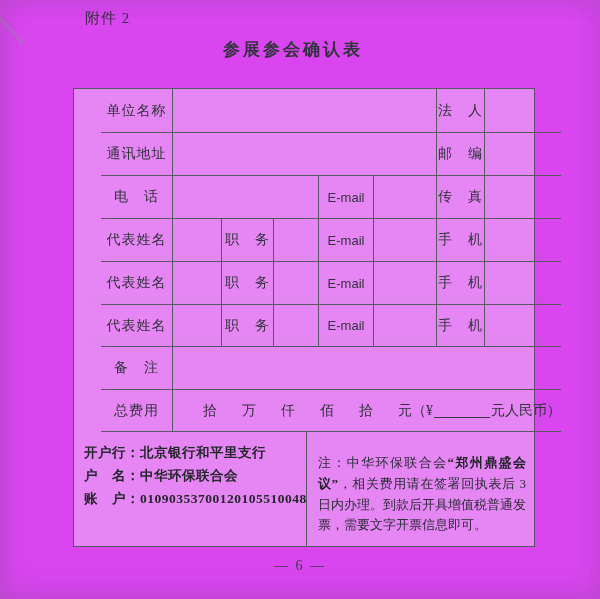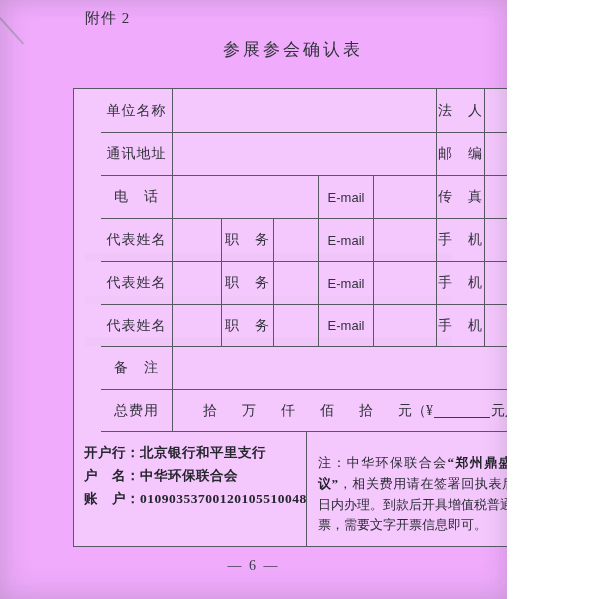--- a/index.html
+++ b/index.html
@@ -2,22 +2,22 @@
 <html><head>
 <meta charset="utf-8">
 <style>
   html,body{margin:0;padding:0;}
   body{
     width:600px;height:599px;
     background:#ffffff;
     font-family:"Liberation Serif","DejaVu Serif",serif;
   }
   .page{
-    position:relative;width:507px;height:599px;overflow:hidden;
-    background:#f0abfc;
+    position:relative;width:600px;height:599px;overflow:hidden;
+    background:#d946ef;
     color:#32323c;
   }
   
   .page::before{
     content:"";position:absolute;inset:0;pointer-events:none;z-index:5;
     box-shadow:
       inset 12px 0 22px rgba(90,90,95,0.10),
       inset -10px 0 20px rgba(90,90,95,0.07),
       inset 0 -14px 24px rgba(90,90,95,0.06),
       inset 0 8px 16px rgba(90,90,95,0.04);
@@ -30,21 +30,21 @@
   .streak.s1{top:253px;height:8px;background:rgba(110,110,120,0.055);}
   .streak.s2{top:296px;height:8px;background:rgba(110,110,120,0.045);}
   .streak.s3{top:337px;height:9px;background:rgba(110,110,120,0.055);}
 
   .attachment{
     position:absolute;left:85px;top:9px;
     font-size:15px;letter-spacing:1px;
   }
   .title{
     position:absolute;left:73px;top:38px;width:440px;margin:0;
-    text-align:center;font-size:17px;font-weight:normal;letter-spacing:3px;
+    text-align:center;font-size:17px;font-weight:bold;letter-spacing:3px;
   }
 
   .form-table{
     position:absolute;left:73px;top:88px;width:462px;height:459px;
     border:1px solid #585862;box-sizing:border-box;background:rgba(255,255,255,0.35);
   }
   .grid{
     display:grid;
     grid-template-columns:72px 49px 52px 45px 55px 63px 48px 76px;
     grid-template-rows:44px 43px 43px 43px 43px 42px 43px 42px;

